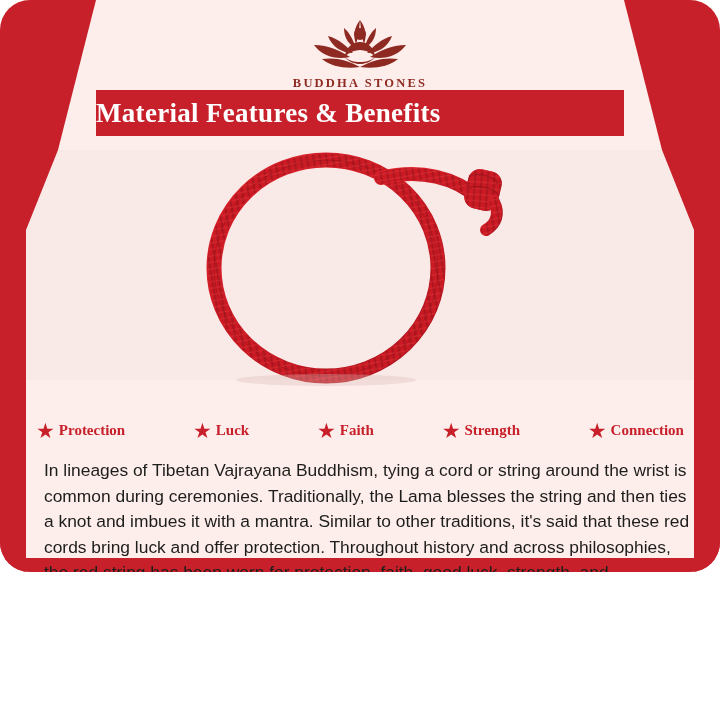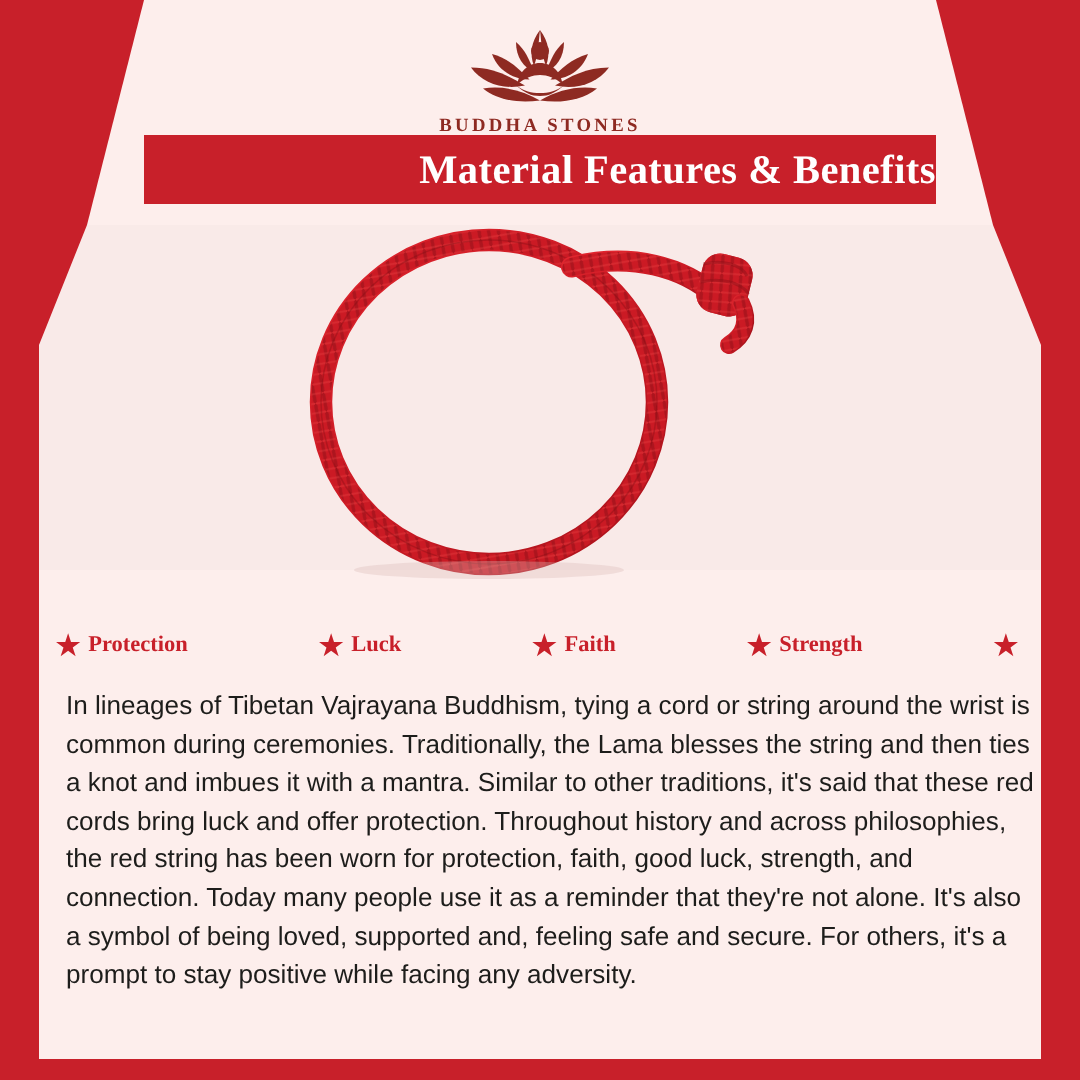--- a/index.html
+++ b/index.html
@@ -10,23 +10,24 @@
     width: 720px;
     height: 720px;
     font-family: "Liberation Sans", sans-serif;
     background: #ffffff;
     overflow: hidden;
   }
 
   .page {
     position: relative;
     width: 720px;
-    height: 720px;
+    height: 572px;
     background: #fdeeec;
     overflow: hidden;
+    border-radius: 30px;
   }
 
   
   .band-top-left {
     position: absolute;
     left: 0; top: 0;
     width: 96px; height: 150px;
     background: #c8202a;
     clip-path: polygon(0 0, 96px 0, 58px 150px, 0 150px);
   }
@@ -106,21 +107,21 @@
   }
 
   
   .title-ribbon {
     position: absolute;
     left: 96px; top: 90px;
     width: 528px; height: 46px;
     background: #c8202a;
     display: flex;
     align-items: center;
-    justify-content: flex-end;
+    justify-content: flex-start;
     z-index: 6;
   }
   .title-ribbon .title-text {
     color: #ffffff;
     font-family: "Liberation Serif", serif;
     font-weight: 700;
     font-size: 27px;
     letter-spacing: 0.3px;
     white-space: nowrap;
   }
@@ -290,18 +291,19 @@
     <div class="benefit">
       <span class="star">★</span>
       <span class="benefit-label">Faith</span>
     </div>
     <div class="benefit">
       <span class="star">★</span>
       <span class="benefit-label">Strength</span>
     </div>
     <div class="benefit">
       <span class="star">★</span>
+      <span class="benefit-label">Connection</span>
     </div>
   </div>
 
   <div class="body-text">In lineages of Tibetan Vajrayana Buddhism, tying a cord or string around the wrist is common during ceremonies. Traditionally, the Lama blesses the string and then ties a knot and imbues it with a mantra. Similar to other traditions, it's said that these red cords bring luck and offer protection. Throughout history and across philosophies, the red string has been worn for protection, faith, good luck, strength, and connection. Today many people use it as a reminder that they're not alone. It's also a symbol of being loved, supported and, feeling safe and secure. For others, it's a prompt to stay positive while facing any adversity.</div>
 
 </div>
 
 </body></html>

